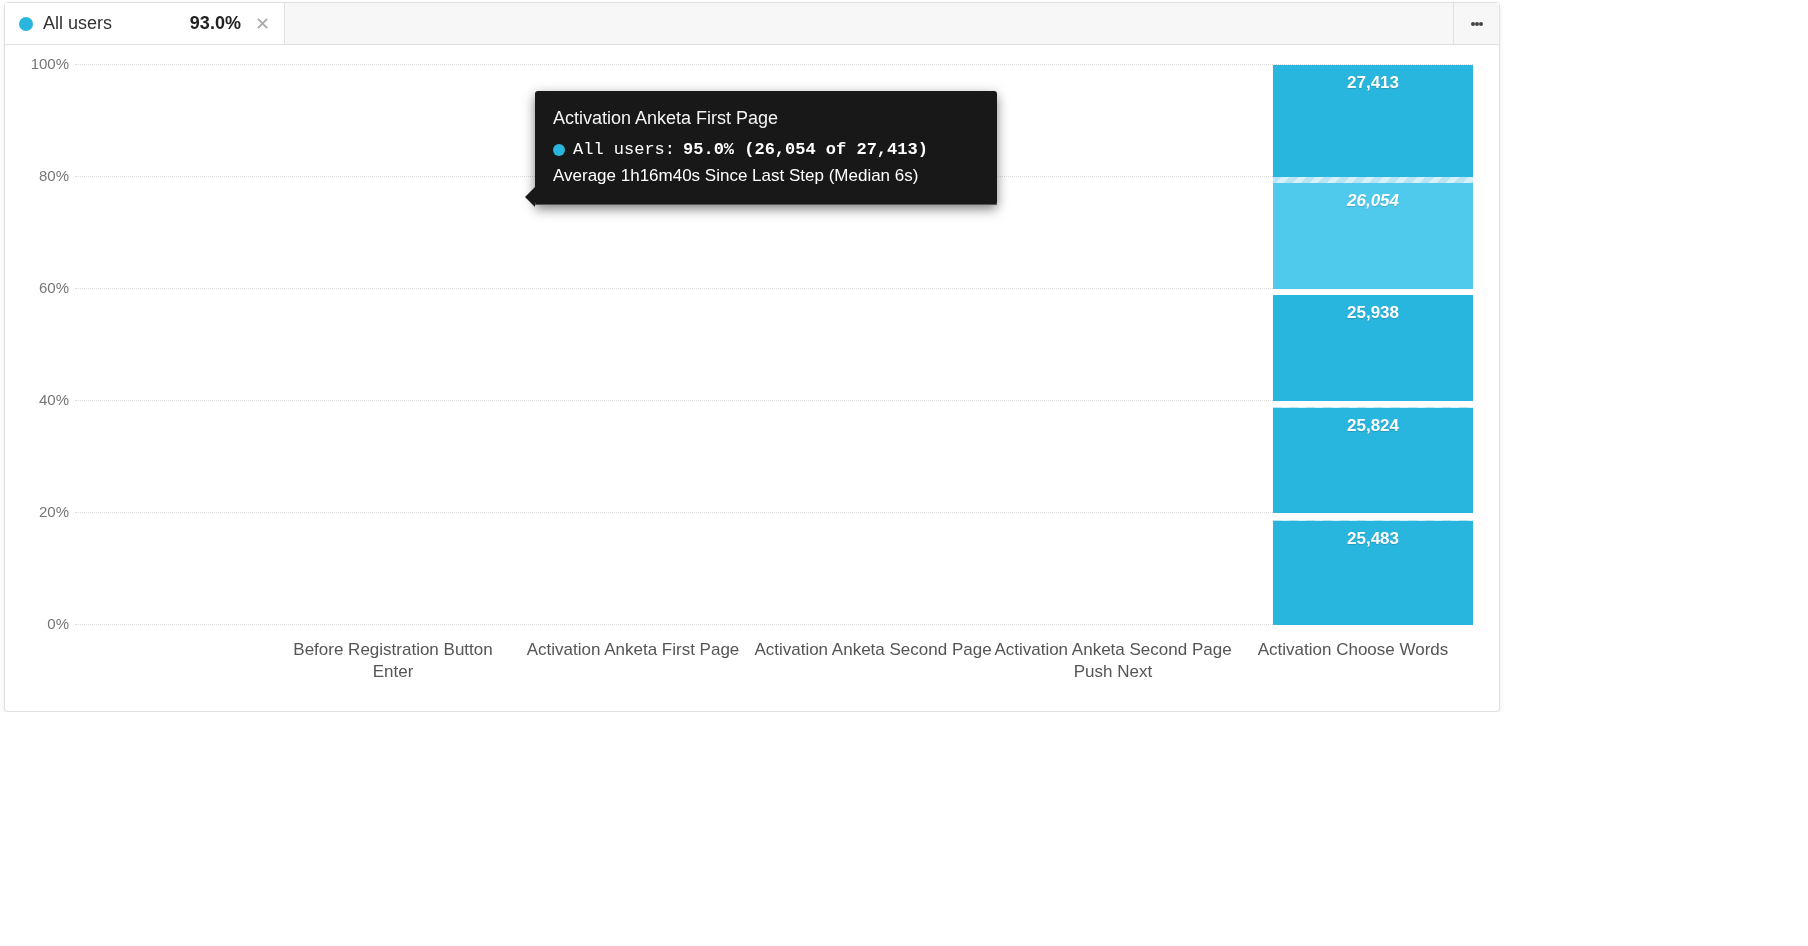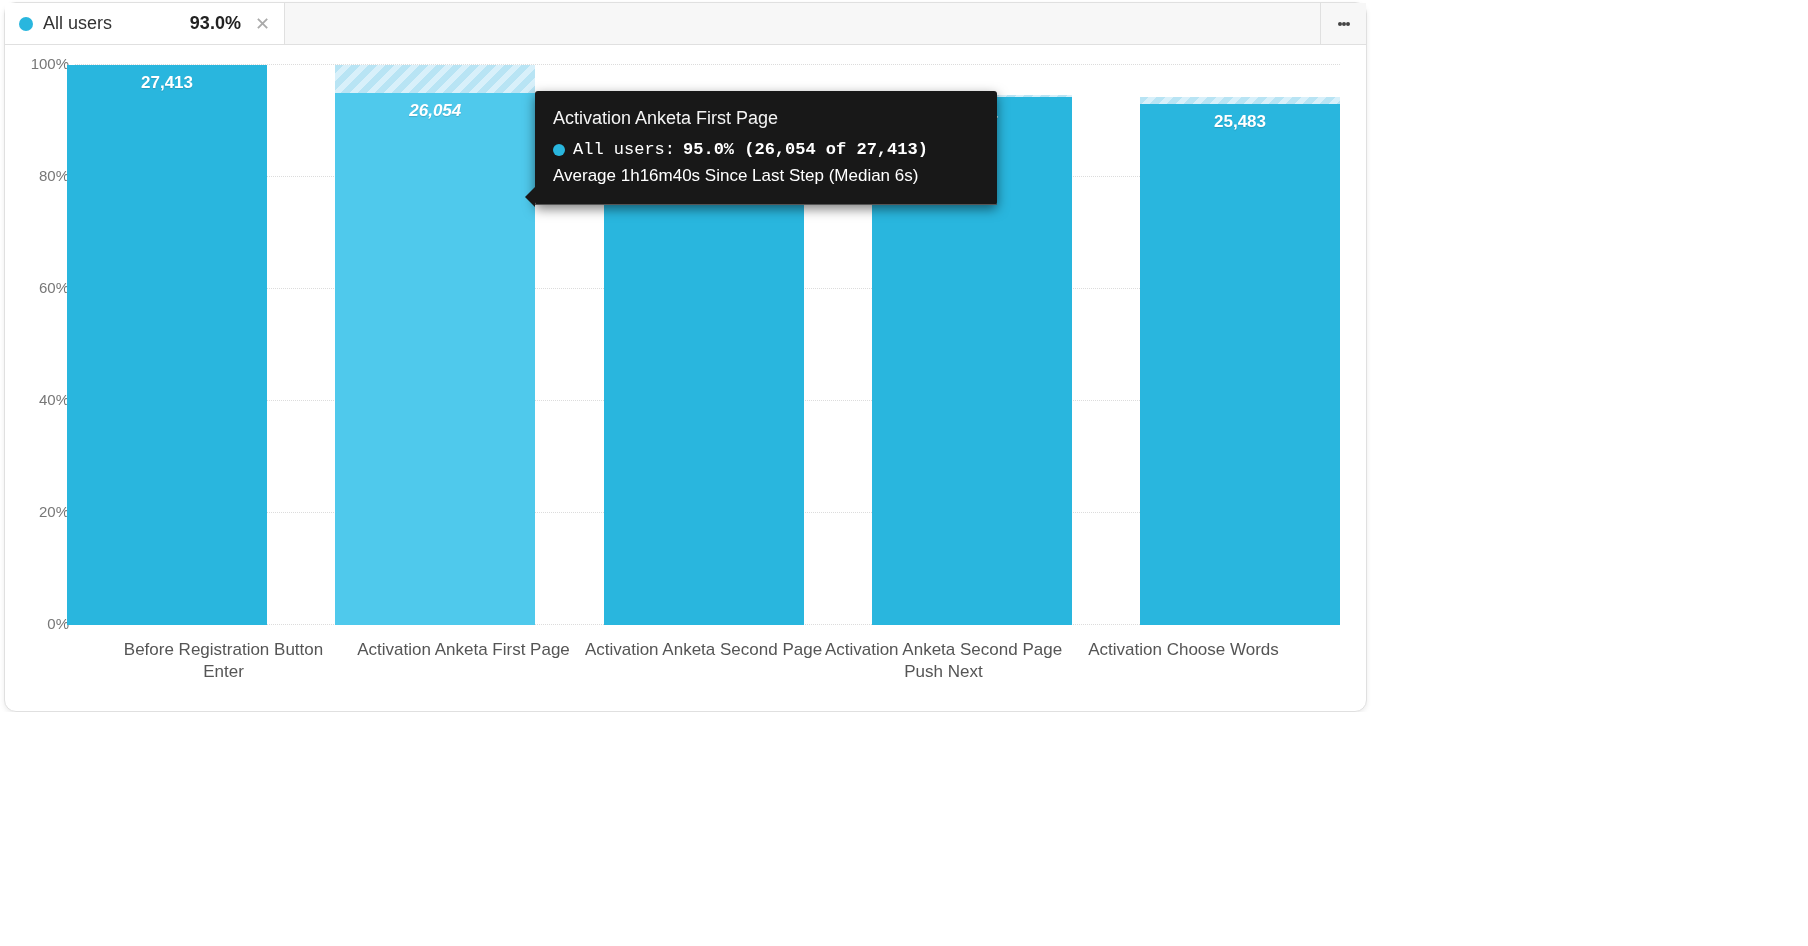--- a/index.html
+++ b/index.html
@@ -13,25 +13,25 @@
     --tooltip-bg: #181818;
   }
   * { box-sizing: border-box; }
   body {
     margin: 0;
     font-family: "Helvetica Neue", Helvetica, Arial, sans-serif;
     background: #fff;
     color: #333;
   }
   .panel {
-    width: 1363px;
+    width: 1496px;
     margin: 2px 0 0 4px;
     background: #fff;
     border: 1px solid var(--border);
-    border-radius: 12px;
+    border-radius: 4px;
     box-shadow: 0 2px 5px rgba(0,0,0,.08);
   }
 
   
   .panel-header {
     display: flex;
     align-items: stretch;
     background: #f7f7f7;
     border-bottom: 1px solid var(--border);
     height: 42px;
@@ -83,22 +83,23 @@
     top: -10px;
     width: 44px;
     text-align: right;
     font-size: 15px;
     color: var(--axis-text);
   }
   .bars-row {
     position: absolute;
     left: 0; right: 0; bottom: 0; top: 0;
     display: flex;
-    justify-content: space-between;
+    justify-content: flex-end;
     align-items: flex-end;
+    flex-direction: column;
   }
   .bar-slot {
     position: relative;
     width: 200px;
     height: 100%;
   }
   .bar-stack {
     position: absolute;
     left: 0; right: 0; bottom: 0;
     height: 100%;               
@@ -120,21 +121,21 @@
     text-align: center;
     color: #fff;
     font-size: 17px;
     font-weight: 700;
     text-shadow: 0 1px 1px rgba(0,0,0,.15);
   }
 
   
   .xaxis {
     display: flex;
-    justify-content: center;
+    justify-content: flex-end;
     margin-top: 14px;
   }
   .xlabel {
     width: 240px;
     text-align: center;
     font-size: 17px;
     color: var(--label-text);
     line-height: 1.28;
   }
 

